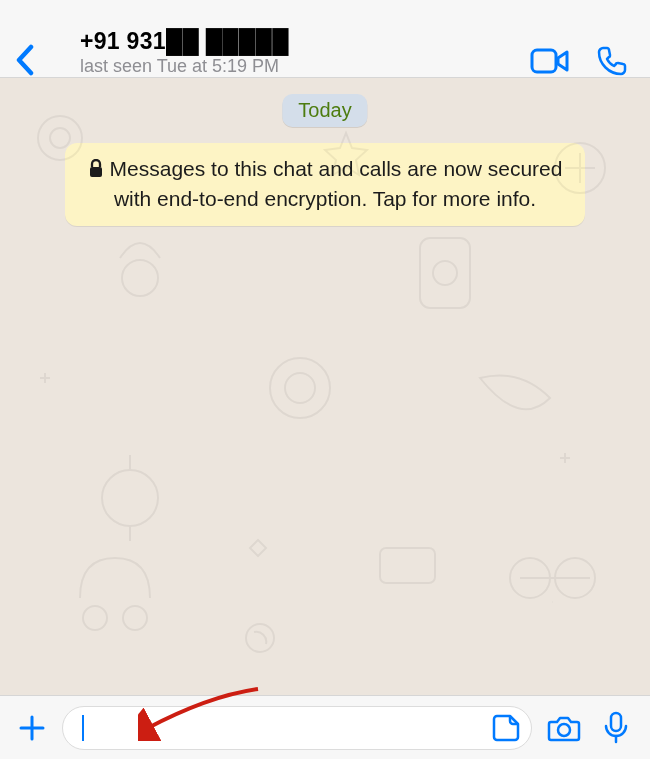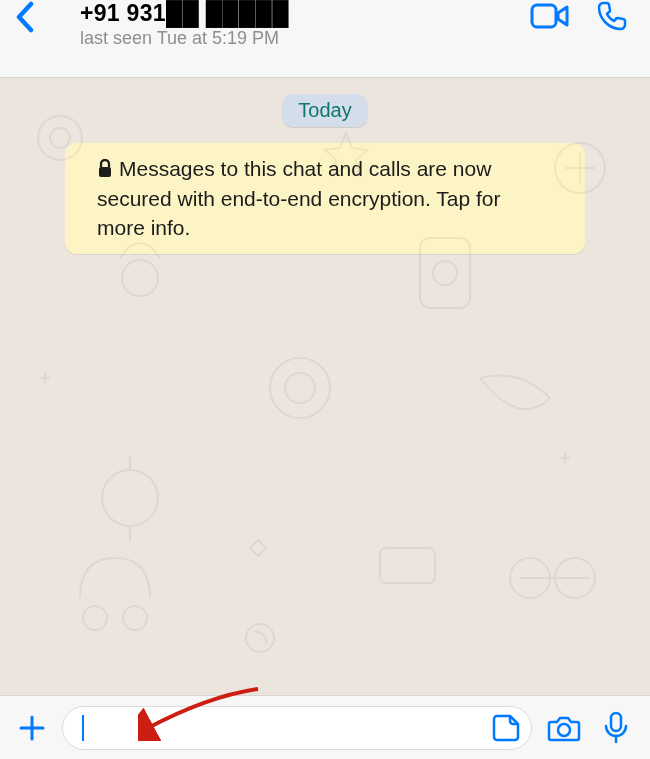--- a/index.html
+++ b/index.html
@@ -14,21 +14,21 @@
       background: #ece5dd;
       position: relative;
       overflow: hidden;
     }
     
     
     .header {
       background: #f7f7f7;
       height: 78px;
       display: flex;
-      align-items: flex-start;
+      align-items: flex-end;
       padding: 0 14px;
       border-bottom: 1px solid #d6d6d6;
     }
     .back-btn {
       color: #007aff;
       width: 40px;
       display: flex;
       align-items: center;
       cursor: pointer;
     }
@@ -74,38 +74,39 @@
     
     .doodle-bg {
       position: absolute;
       inset: 0;
       opacity: 0.055;
       pointer-events: none;
     }
     
     .date-badge {
       background: #d4deea;
-      color: #0f766e;
+      color: #4d7c0f;
       font-size: 20px;
       font-weight: 500;
       padding: 5px 16px;
       border-radius: 10px;
       display: inline-block;
       position: relative;
       left: 50%;
       transform: translateX(-50%);
       box-shadow: 0 1px 0.5px rgba(0,0,0,0.1);
     }
     
     .encryption-notice {
       background: #fdf4c5;
       color: #1c1c1c;
       font-size: 21px;
       line-height: 1.35;
-      padding: 12px 32px;
+      text-align: center;
+      padding: 12px 20px;
       border-radius: 12px;
       margin: 16px auto 0;
       max-width: 520px;
       box-shadow: 0 1px 0.5px rgba(0,0,0,0.08);
       cursor: pointer;
     }
     .lock-icon {
       display: inline-block;
       vertical-align: -2px;
       margin-right: 6px;

